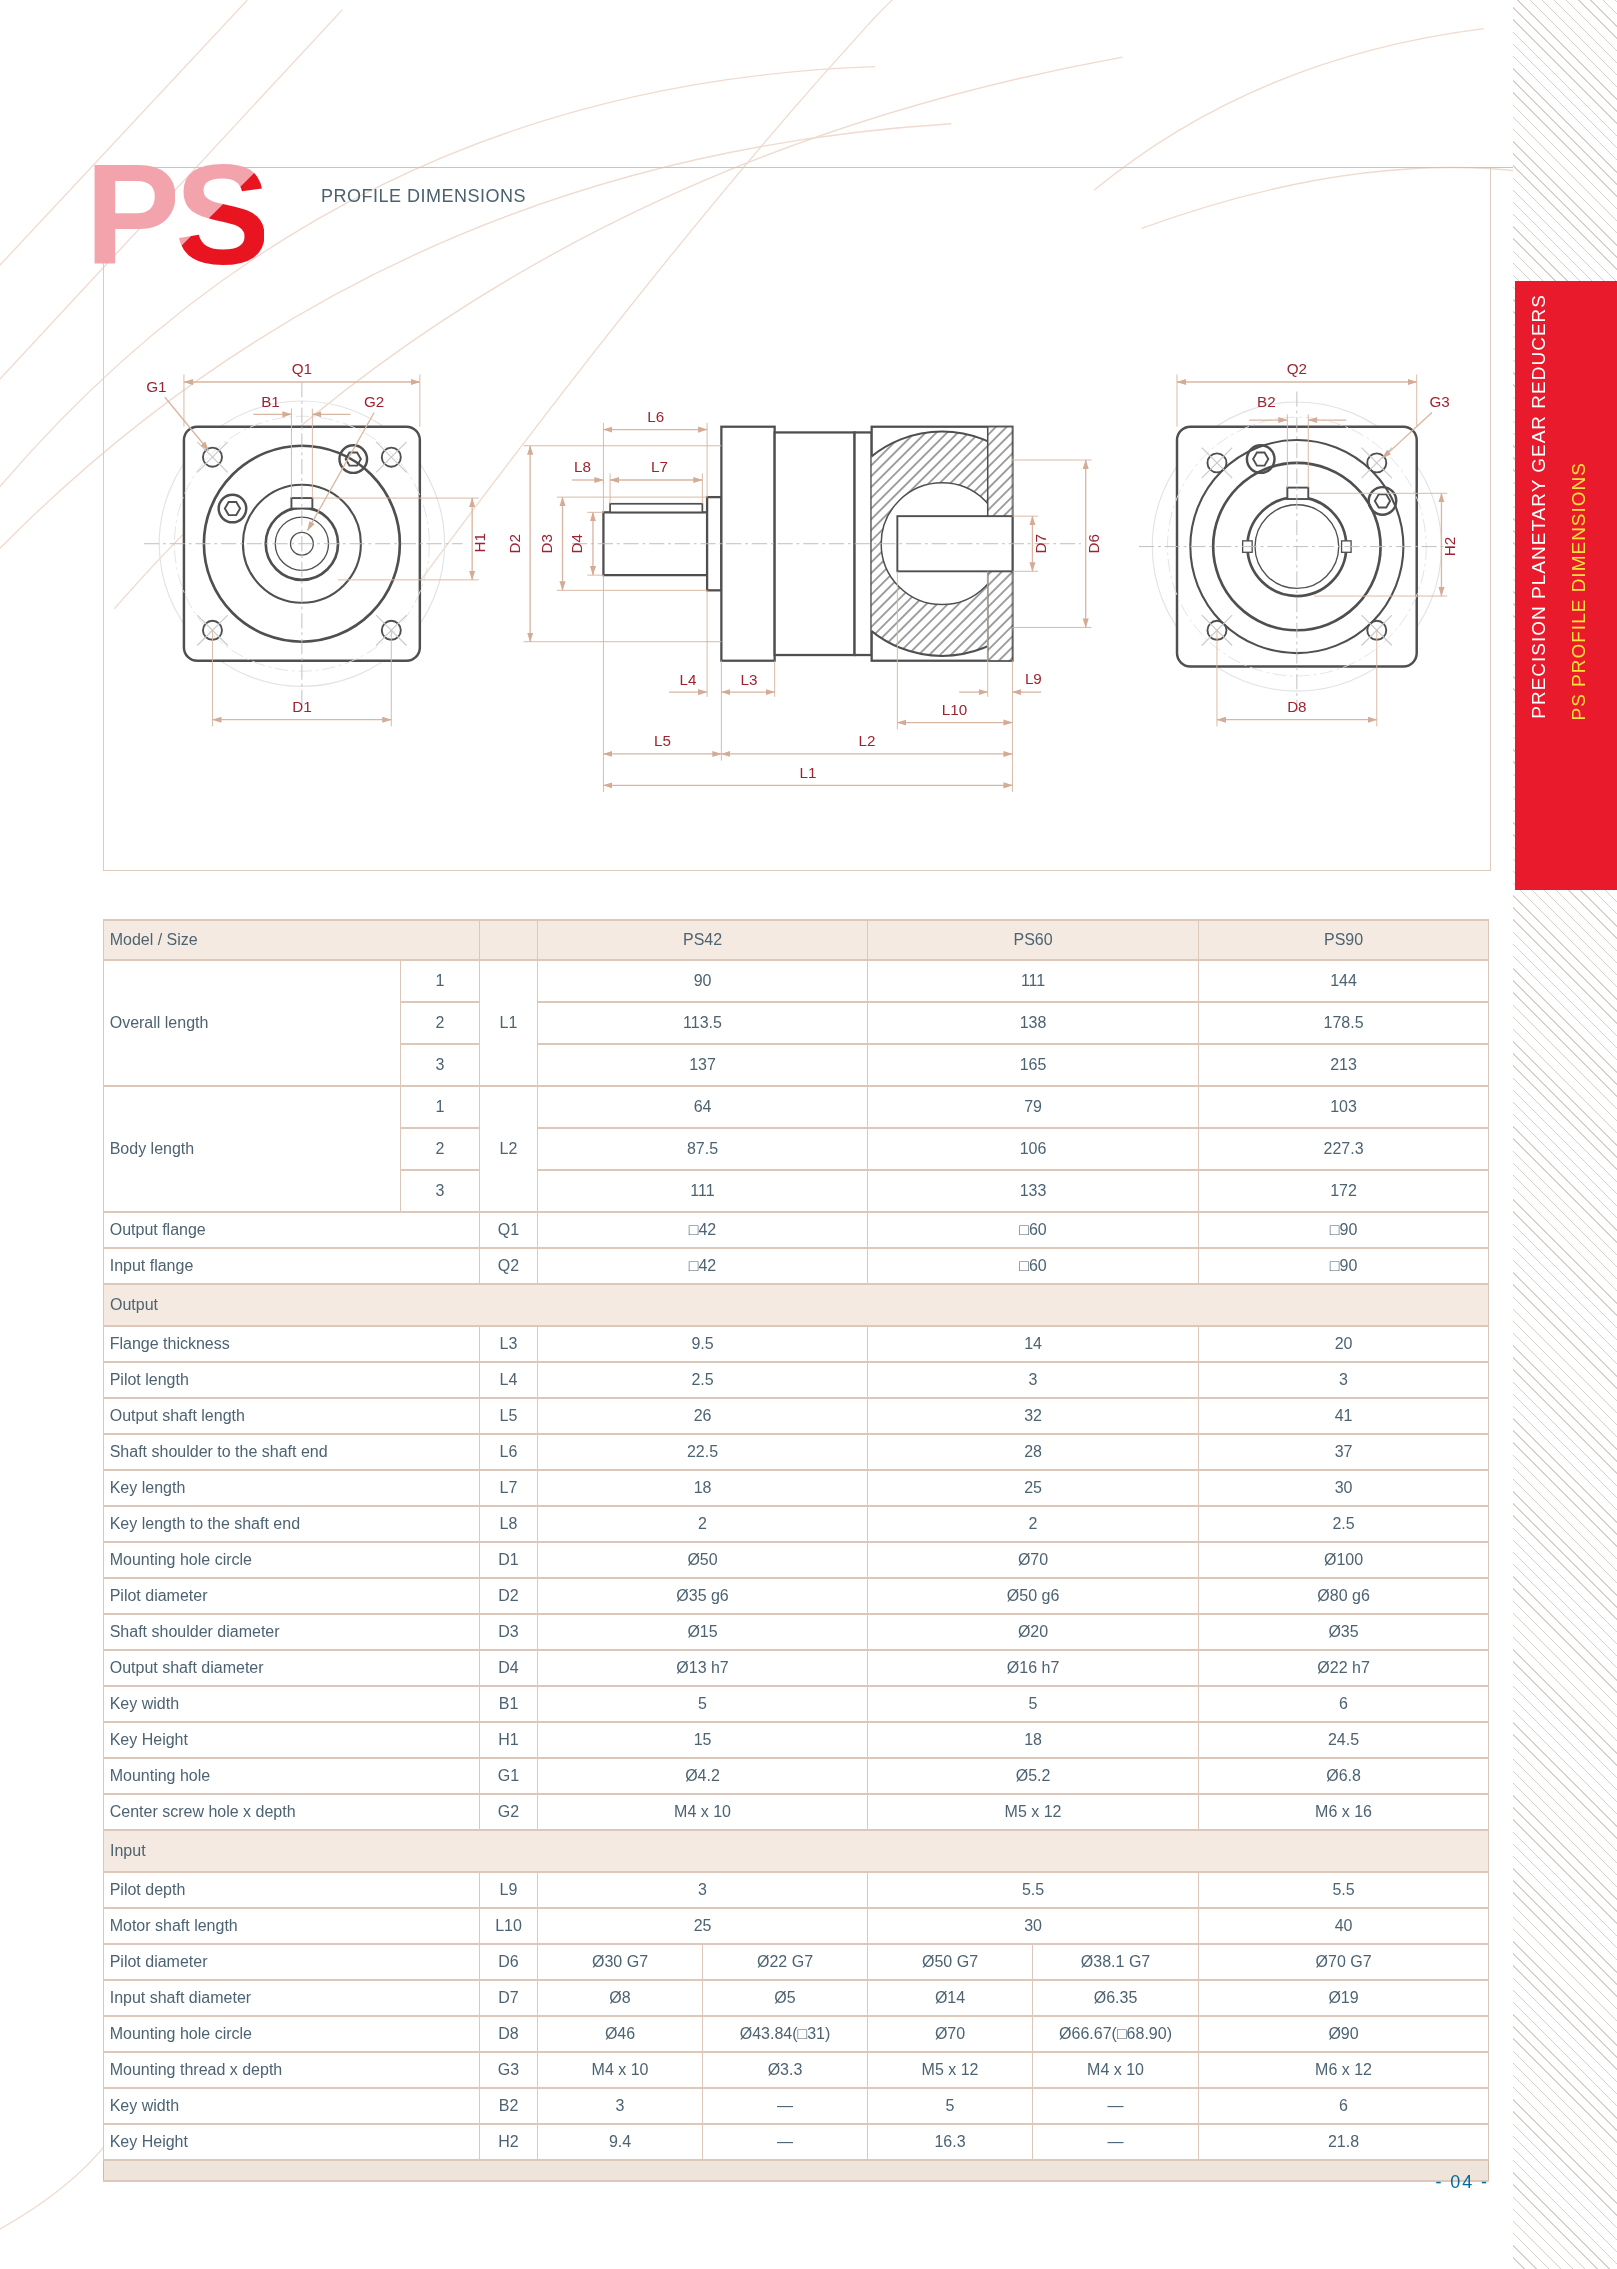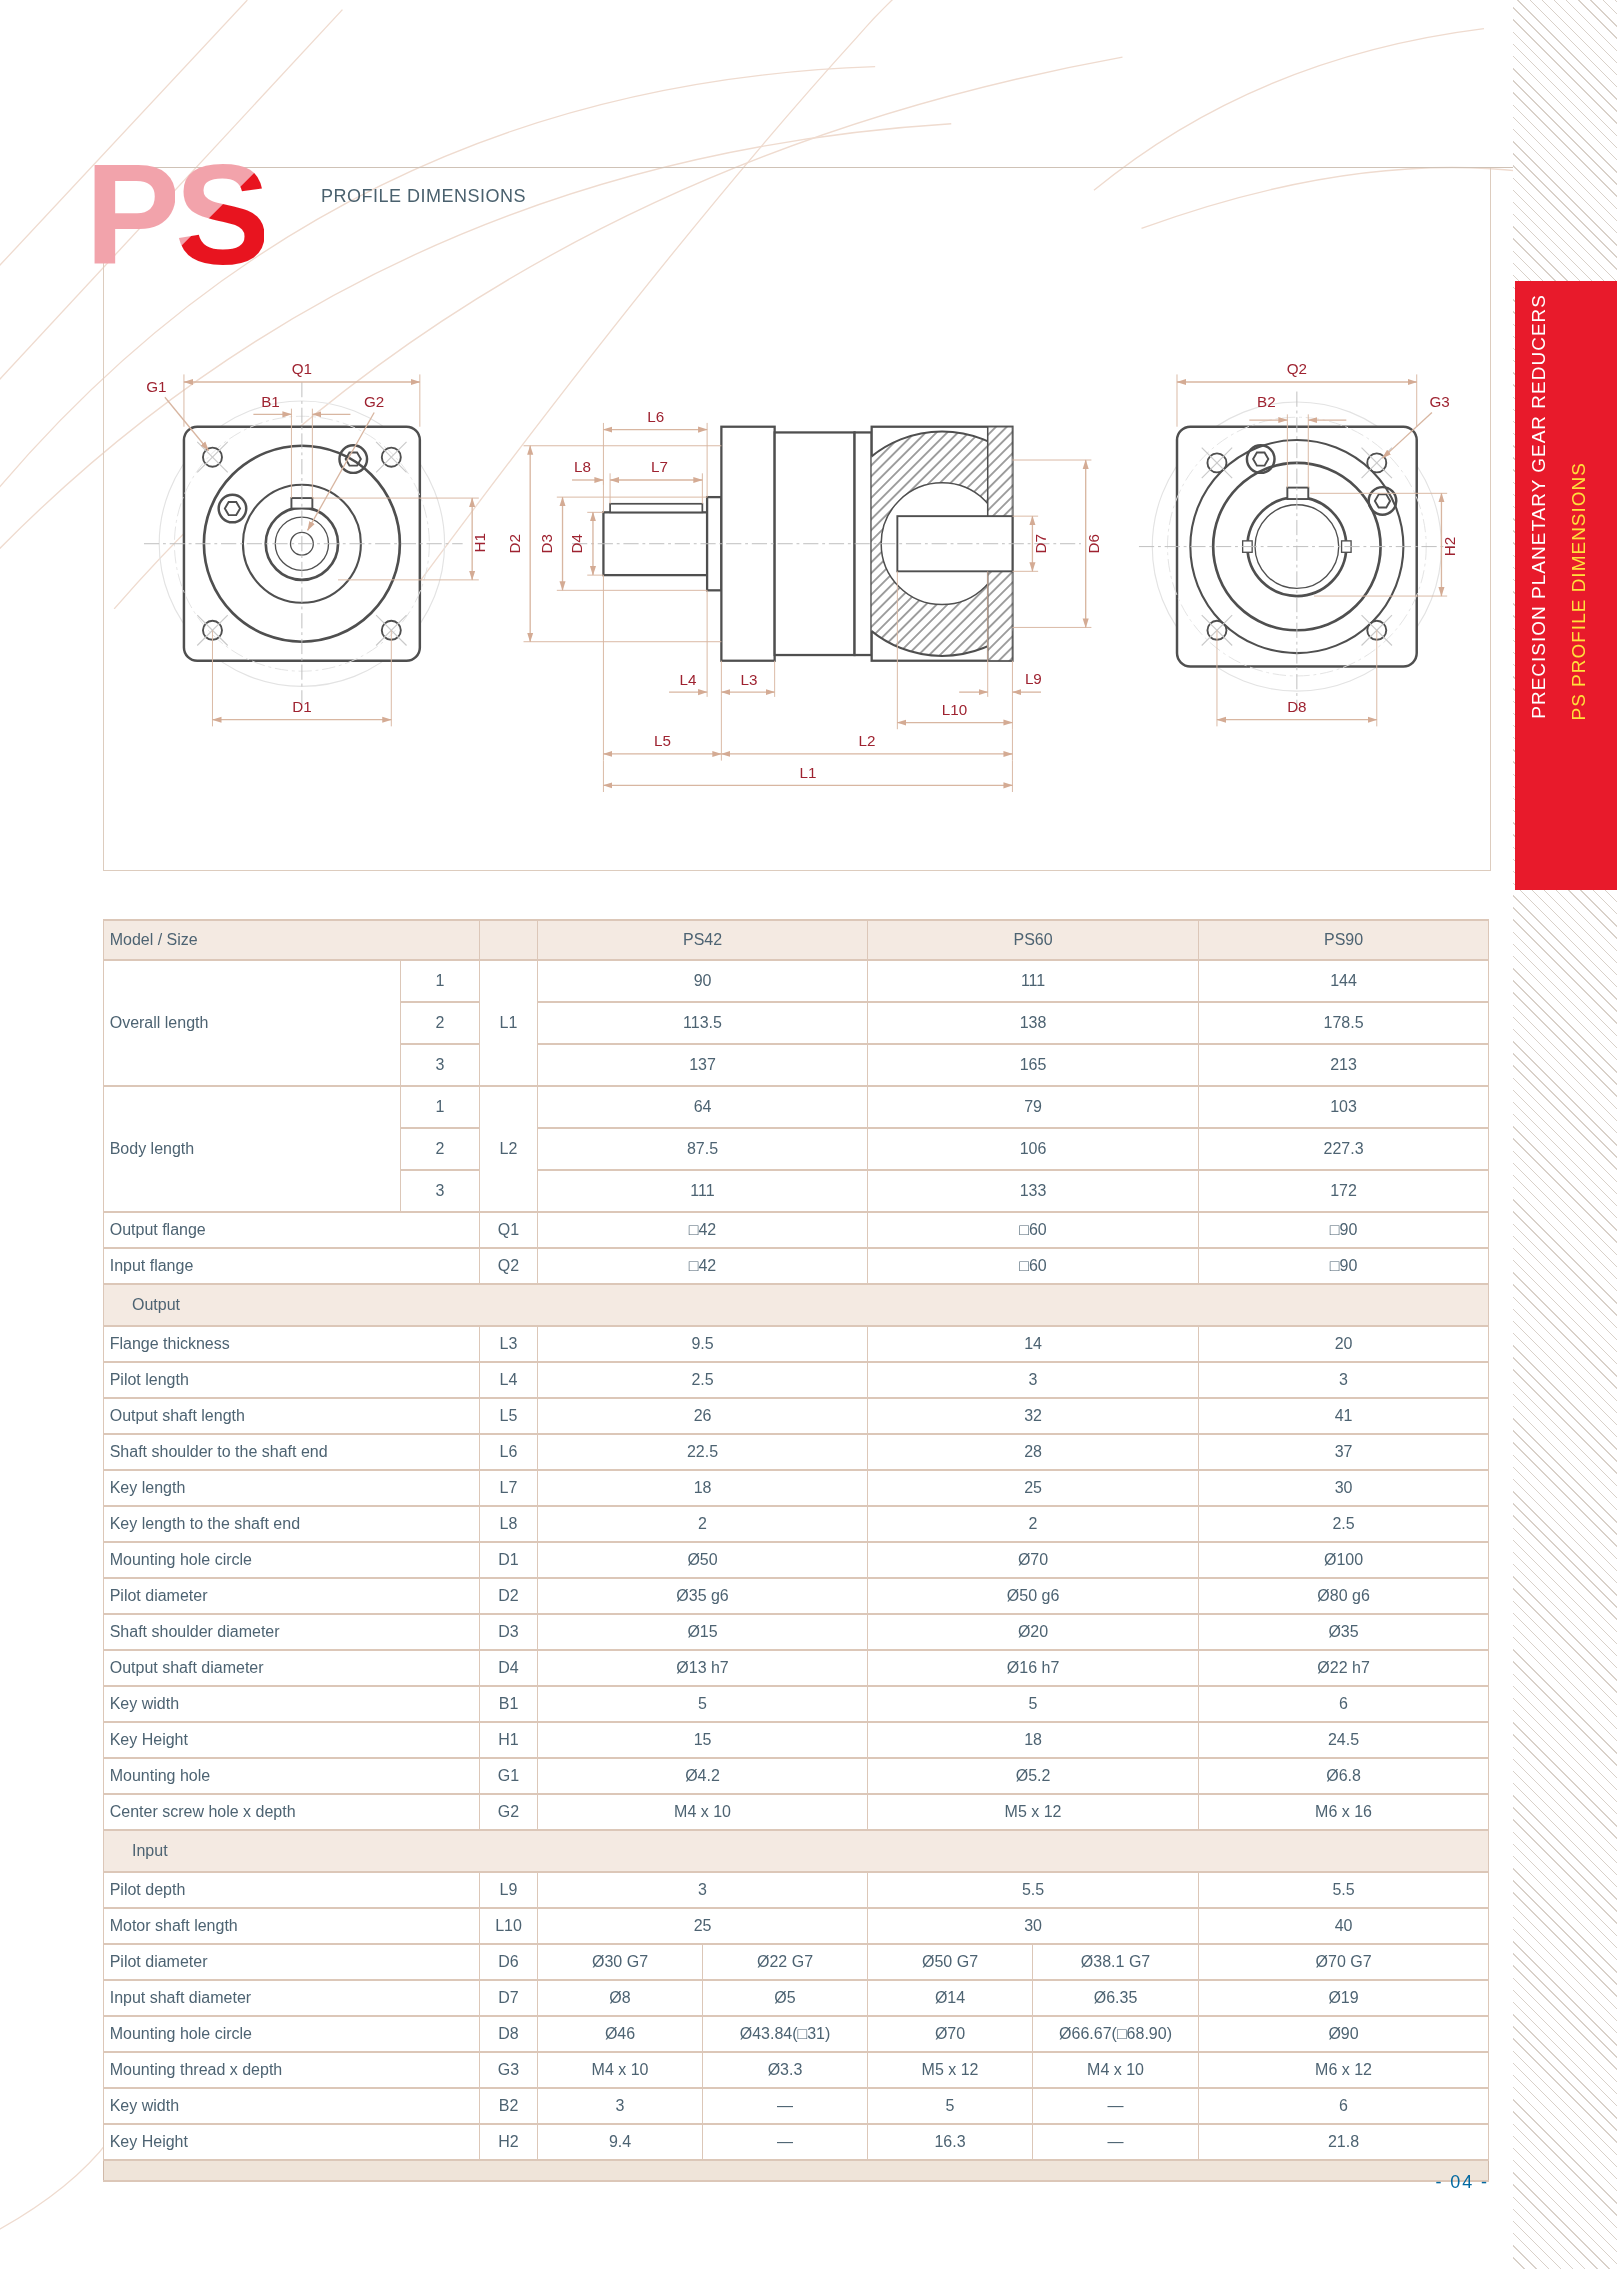--- a/index.html
+++ b/index.html
@@ -39,21 +39,21 @@
          border-top:none;z-index:2;background:transparent;}
   
   .tblwrap{position:absolute;left:103px;top:883px;z-index:2;margin-top:36px;}
   table.dim{border-collapse:collapse;table-layout:fixed;width:1386px;font-size:16px;color:#4d6372;background:#fff;}
   table.dim td{border-left:1px solid #dcc7b8;border-right:1px solid #dcc7b8;border-top:2.9px double #dcc7b8;
                border-bottom:2.9px double #dcc7b8;padding:0 5.7px;overflow:hidden;white-space:nowrap;}
   table.dim{border:1px solid #d0b9a8;}
   td.lbl{text-align:left;padding-left:15px;}
   td.sub,td.sym,td.val{text-align:center;}
   tr.hdr td{background:#f4eae2;height:38px;}
-  tr.sec td{background:#f4eae2;height:40px;text-align:left;padding-left:28px;}
+  tr.sec td{background:#f4eae2;height:40px;text-align:left;padding-left:6px;}
   tr.g td{height:40px;}
   tr.r td{height:34px;}
   tr.strip-row td{height:19px;background:#efe4d9;border-left:none;border-right:none;}
   
   .footer{position:absolute;left:103px;top:2172px;width:1386px;text-align:right;font-size:18px;
           color:#0369a1;z-index:2;letter-spacing:1.9px;}
   
   .geo{stroke:#4f4f4f;fill:none;}
   .geow{stroke:#4f4f4f;fill:#ffffff;}
   .dim-line{stroke:#d8b6a1;stroke-width:1.4;fill:none;}

